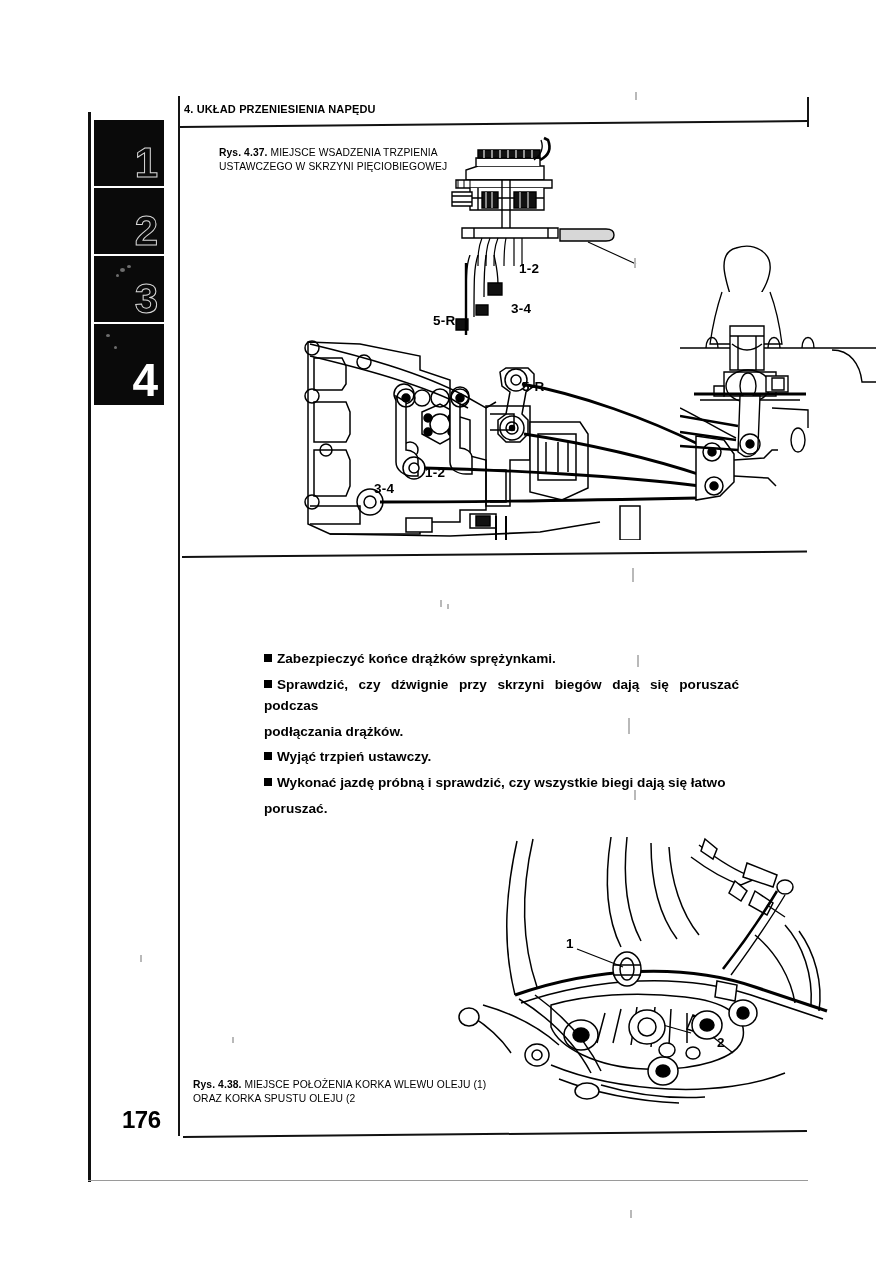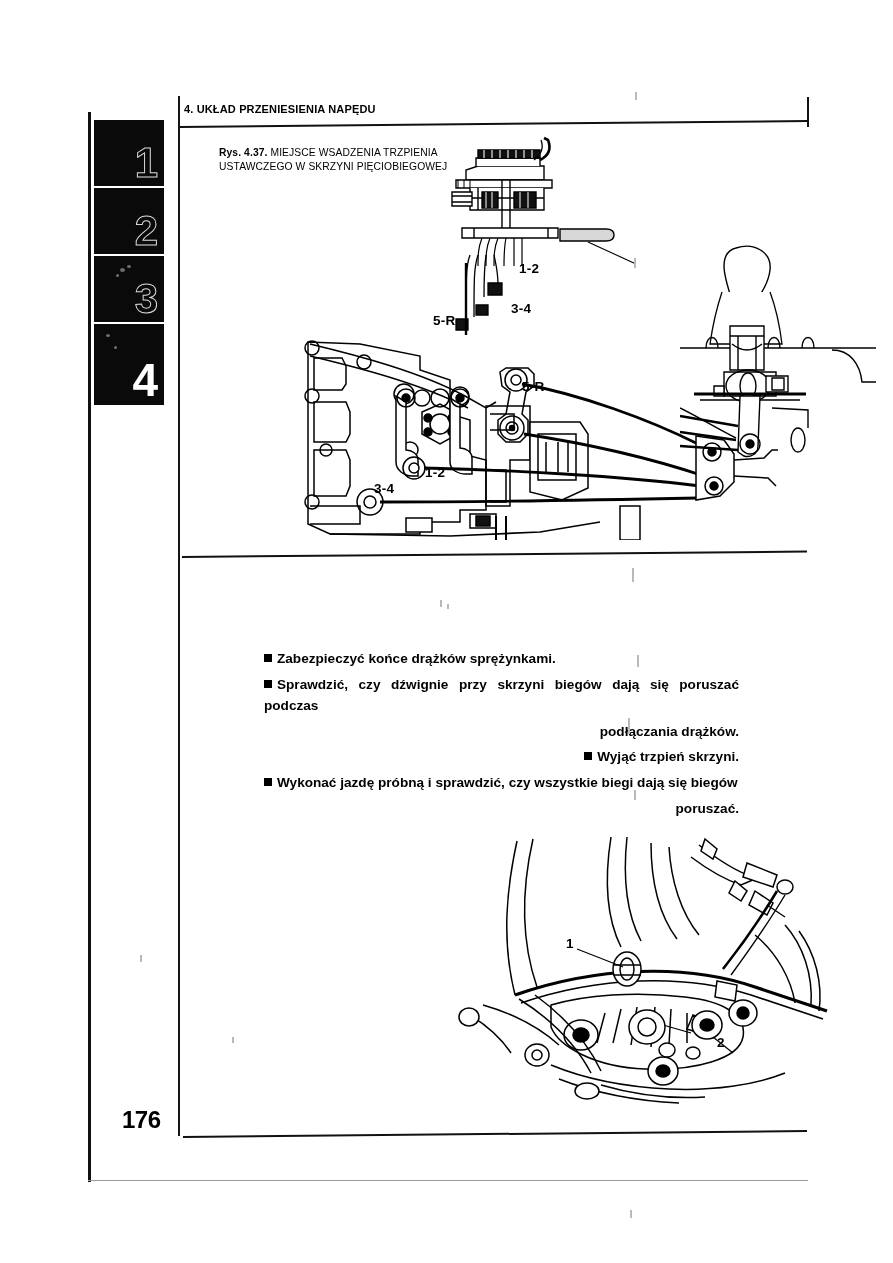--- a/index.html
+++ b/index.html
@@ -149,21 +149,21 @@
     width: 483px;
     font-size: 13.6px;
     line-height: 21.6px;
   }
   .body-copy p {
     margin: 4px;
     text-align: justify;
     text-indent: 0;
     font-weight: bold;
   }
-  .body-copy p.last-line { text-align: right; }
+  .body-copy p.last-line { text-align: left; }
   .bullet {
     display: inline-block;
     width: 8px; height: 8px;
     background: #000;
     margin-right: 5px;
     vertical-align: 1px;
   }
 
   
   .fig {
@@ -507,27 +507,29 @@
       <path d="M146 250 C 180 260, 216 264, 250 262"></path>
 
       <path d="M8 176 C 26 186, 44 200, 56 218"></path>
       <ellipse cx="14" cy="182" rx="10" ry="9" fill="#fff"></ellipse>
     </svg>
   </div>
 
   <div class="callout" style="left:566px; top:936px;">1</div>
   <div class="callout" style="left:717px; top:1035px;">2</div>
 
+  <div class="caption caption-438"><span class="lead">Rys. 4.38.</span><span> MIEJSCE POŁOŻENIA KORKA WLEWU OLEJU (1)
+ORAZ KORKA SPUSTU OLEJU (2</span></div>
 
   <div class="body-copy">
     <p><span class="bullet"></span><span>Zabezpieczyć końce drążków sprężynkami.</span></p>
     <p><span class="bullet"></span><span>Sprawdzić, czy dźwignie przy skrzyni biegów dają się poruszać podczas</span></p>
     <p class="last-line"><span>podłączania drążków.</span></p>
-    <p class="last-line"><span class="bullet"></span><span>Wyjąć trzpień skrzyni.</span></p>
-    <p><span class="bullet"></span><span>Wykonać jazdę próbną i sprawdzić, czy wszystkie biegi dają się biegów</span></p>
+    <p class="last-line"><span class="bullet"></span><span>Wyjąć trzpień ustawczy.</span></p>
+    <p><span class="bullet"></span><span>Wykonać jazdę próbną i sprawdzić, czy wszystkie biegi dają się łatwo</span></p>
     <p class="last-line"><span>poruszać.</span></p>
   </div>
 
   <div class="speck" style="left:635px;top:92px;width:2px;height:8px;"></div>
   <div class="speck" style="left:634px;top:258px;width:2px;height:10px;"></div>
   <div class="speck" style="left:632px;top:568px;width:2px;height:14px;"></div>
   <div class="speck" style="left:637px;top:655px;width:2px;height:12px;"></div>
   <div class="speck" style="left:628px;top:718px;width:2px;height:16px;"></div>
   <div class="speck" style="left:634px;top:790px;width:2px;height:10px;"></div>
   <div class="speck" style="left:440px;top:600px;width:2px;height:7px;"></div>

